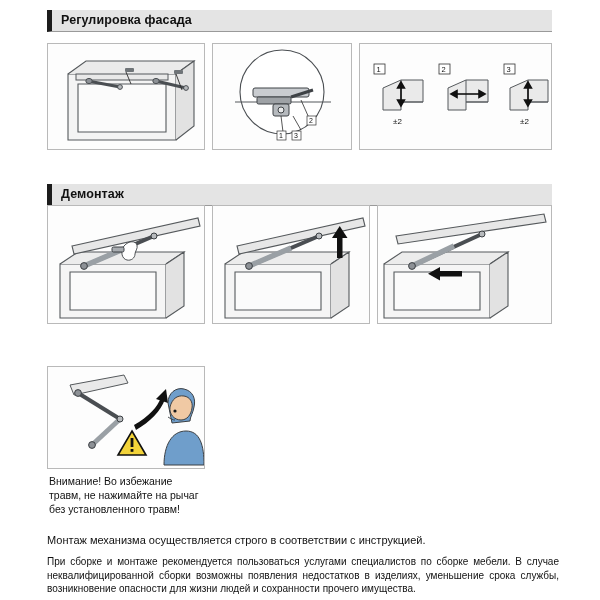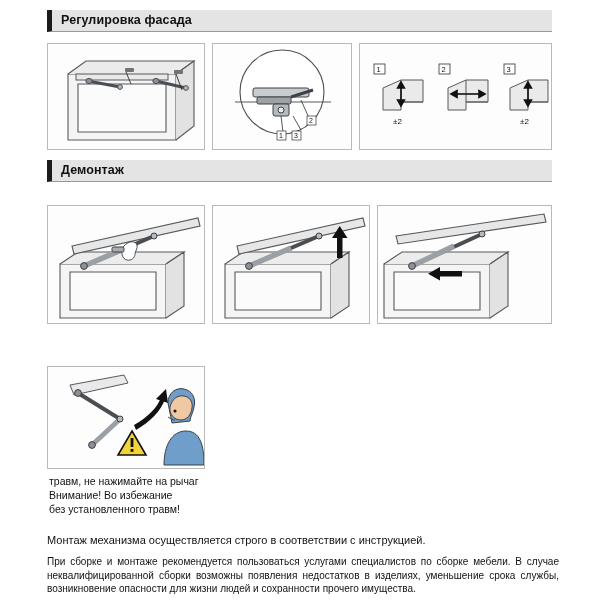--- a/index.html
+++ b/index.html
@@ -201,21 +201,21 @@
         <g stroke="#111" stroke-width="1.6" fill="#111">
           <line x1="168" y1="42" x2="168" y2="58"></line>
           <polygon points="168,38 164.6,44 171.4,44"></polygon>
           <polygon points="168,62 164.6,56 171.4,56"></polygon>
         </g>
         <text x="160" y="80" font-size="8" fill="#111" font-family="Liberation Sans">±2</text>
       </g>
     </svg>
   </div>
 
-  <div class="section-head" style="top:160px;padding-left:36px;">
+  <div class="section-head" style="top:184px;padding-left:36px;">
     <span class="title">Демонтаж</span>
   </div>
 
   <div class="panel" style="left:47px; top:205px; width:158px; height:119px;">
     <svg width="156" height="117" viewBox="0 0 156 117">
 
       <g stroke="#55595c" stroke-width="1.1">
         <path d="M12,58 L12,112 L118,112 L118,58 Z" fill="#f5f5f5"></path>
         <path d="M12,58 L30,46 L136,46 L118,58" fill="#ececec"></path>
         <path d="M118,58 L136,46 L136,100 L118,112" fill="#e2e2e2"></path>
@@ -320,21 +320,21 @@
         <path d="M120,36 c0,-10 8,-16 16,-14 c9,2 12,10 10,18 c-1,6 -4,10 -4,14 l-18,2 Z" fill="#6f9ecb" stroke="#3b3f43" stroke-width="1"></path>
         <path d="M122,40 c2,-8 7,-12 14,-11 c6,1 9,6 8,12 c-1,7 -5,12 -11,12 c-7,0 -12,-6 -11,-13 Z" fill="#f0c9a4" stroke="#3b3f43" stroke-width="1"></path>
         <circle cx="127" cy="44" r="1.6" fill="#1a1a1a"></circle>
         <path d="M120,50 c3,2 5,3 7,3" fill="none" stroke="#3b3f43" stroke-width="0.9"></path>
         <path d="M116,98 c0,-20 8,-34 22,-34 c14,0 18,14 18,34 Z" fill="#6f9ecb" stroke="#3b3f43" stroke-width="1"></path>
       </g>
     </svg>
   </div>
 
   <div class="warn-text">
+    <div>Внимание! Во избежание</div>
     <div>травм, не нажимайте на рычаг</div>
-    <div>Внимание! Во избежание</div>
     <div>без установленного травм!</div>
   </div>
 
   <div class="para1">Монтаж механизма осуществляется строго в соответствии с инструкцией.</div>
   <div class="para2">При сборке и монтаже рекомендуется пользоваться услугами специалистов по сборке мебели. В случае неквалифицированной сборки возможны появления недостатков в изделиях, уменьшение срока службы, возникновение опасности для жизни людей и сохранности прочего имущества.</div>
 
 </div>
 
 </body></html>

